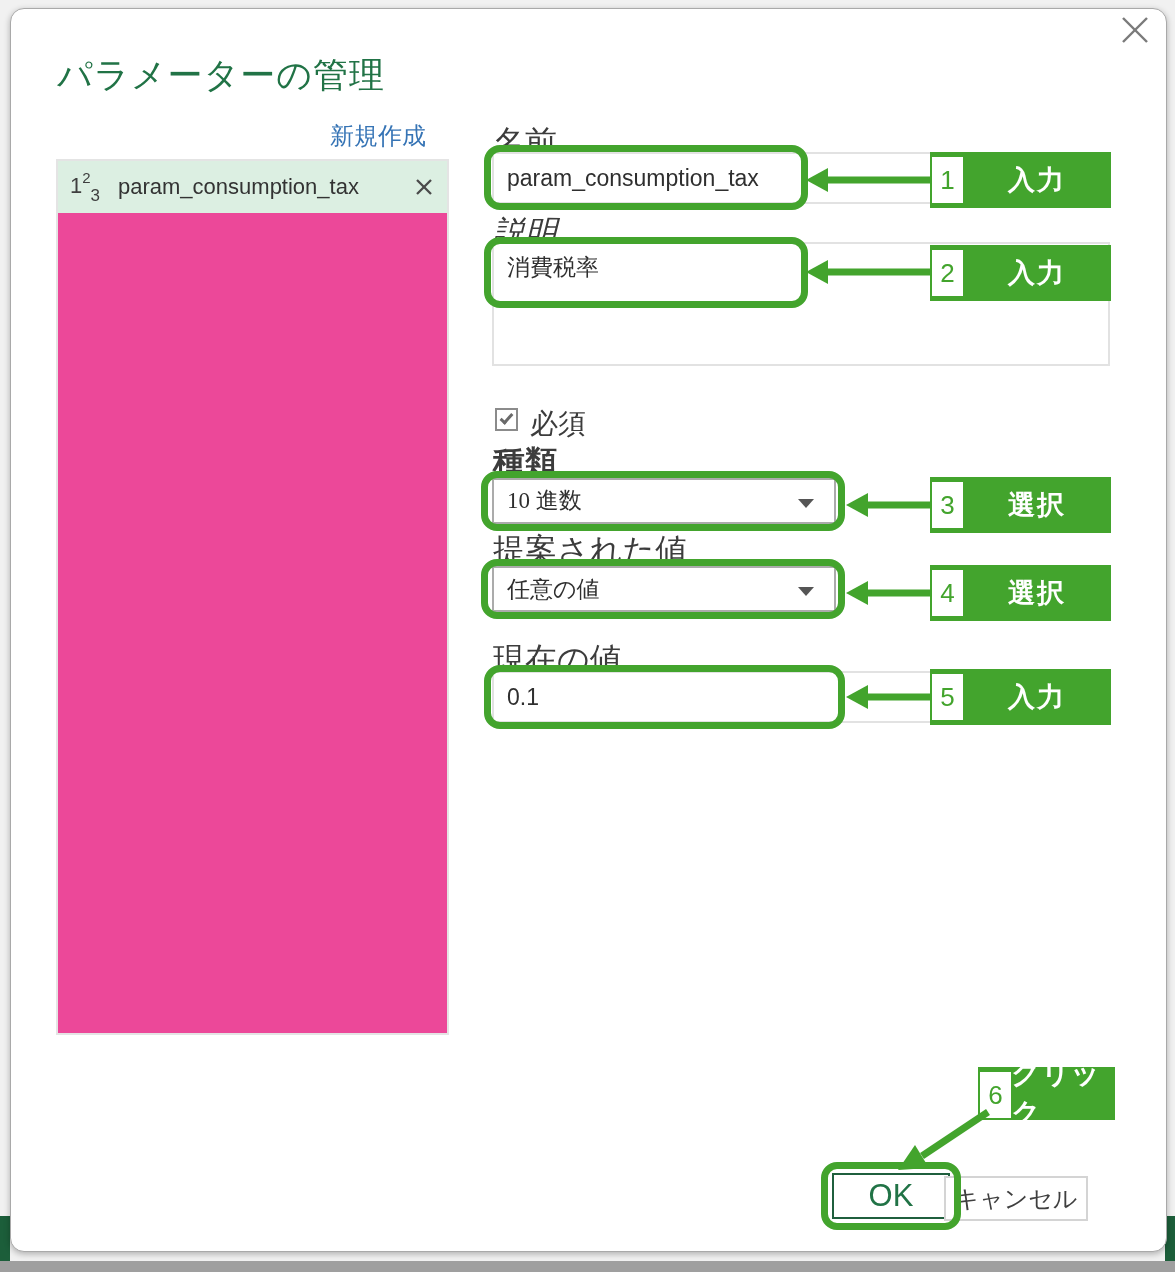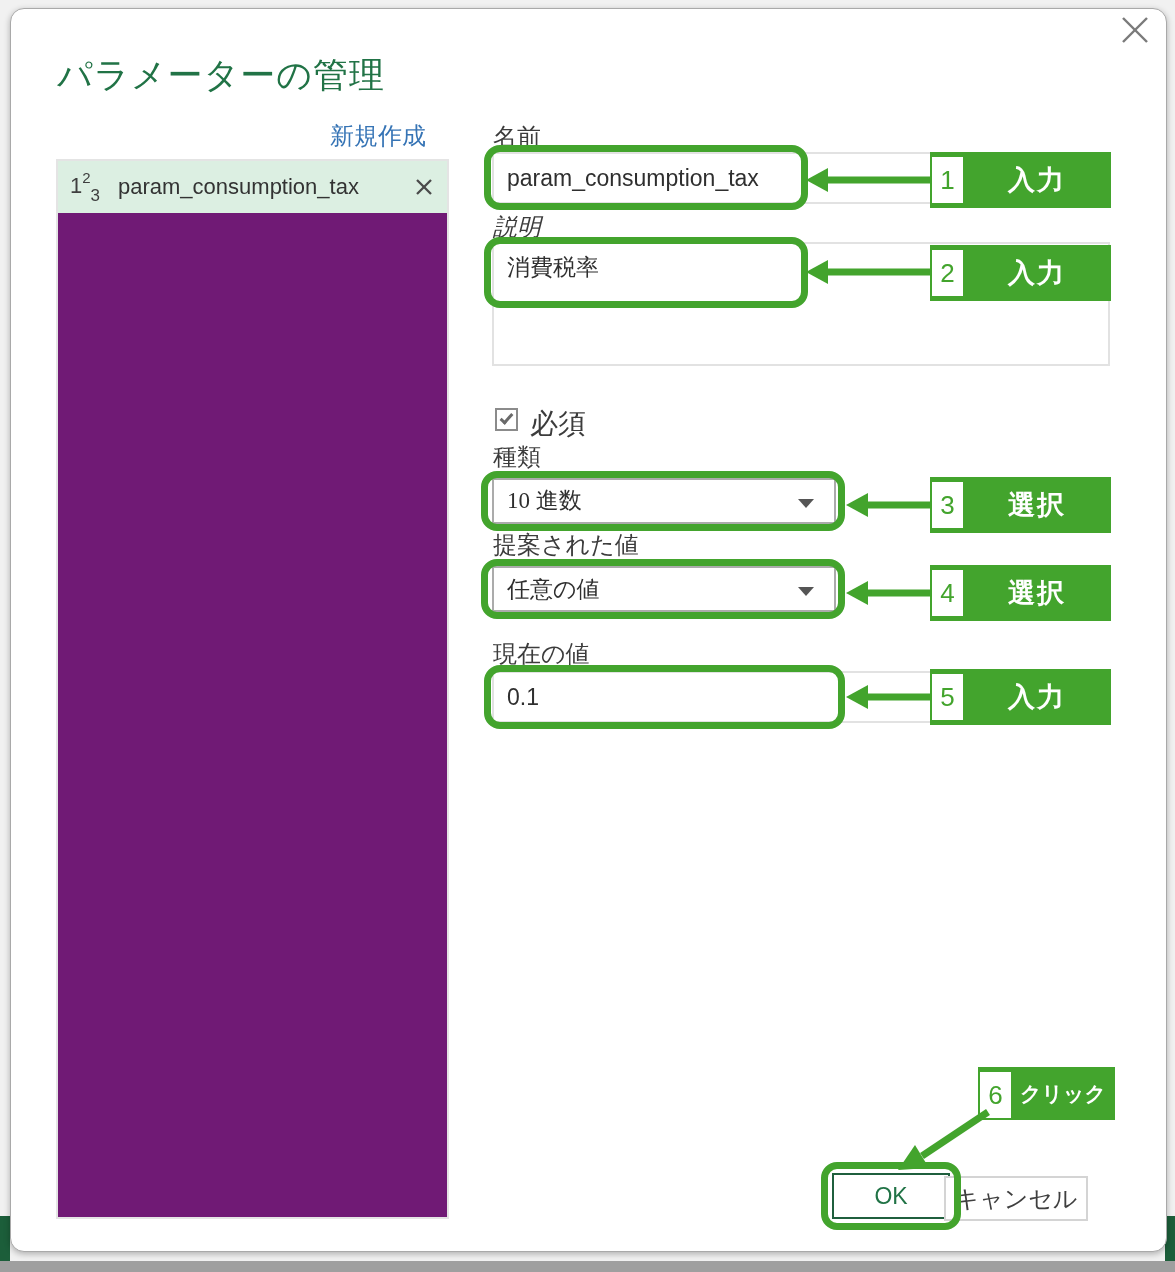--- a/index.html
+++ b/index.html
@@ -19,29 +19,29 @@
 
   .dialog{position:absolute;left:10px;top:8px;width:1157px;height:1244px;background:#ffffff;
     border:1px solid #a9a9a9;border-radius:14px;box-shadow:0 2px 6px rgba(0,0,0,.28);z-index:1;}
 
   .close-btn{position:absolute;left:1118px;top:13px;width:34px;height:34px;cursor:pointer;z-index:3;}
 
   .dlg-title{position:absolute;left:57px;top:52px;font-size:35px;color:var(--title-green);letter-spacing:1px;z-index:2;}
 
   .new-link{position:absolute;left:330px;top:120px;width:118px;text-align:left;font-size:24px;color:var(--link-blue);cursor:pointer;z-index:2;}
 
-  .list-panel{position:absolute;left:56px;top:159px;width:393px;height:1060px;background:#701a75;border:2px solid #e4e4e4;z-index:2;}
+  .list-panel{position:absolute;left:56px;top:159px;width:393px;height:876px;background:#ec4899;border:2px solid #e4e4e4;z-index:2;}
   .list-item{position:absolute;left:0;top:0;width:100%;height:52px;background:var(--list-item-bg);display:flex;align-items:center;cursor:pointer;}
   .type-icon{margin-left:12px;width:44px;color:#3f3f3f;font-size:22px;white-space:nowrap;}
   .type-icon sup{font-size:15px;position:relative;top:-2px;}
   .type-icon sub{font-size:17px;position:relative;top:3px;}
   .list-item-name{flex:1;font-size:22px;color:#333;padding-left:4px;}
   .list-item-x{margin-right:12px;width:22px;height:22px;cursor:pointer;}
 
-  .field-label{position:absolute;left:493px;font-size:24px;color:#3c3c3c;z-index:2;}
+  .field-label{position:absolute;left:493px;font-size:32px;color:#3c3c3c;z-index:2;}
 
   .tf{position:absolute;left:492px;width:618px;background:#fff;border:2px solid #e2e2e2;
     font-size:23px;color:#2f2f2f;padding-left:13px;z-index:2;}
   .tf.single{height:52px;line-height:48px;}
   .tf.area{height:124px;padding-top:8px;}
 
   .dd{position:absolute;left:492px;width:344px;height:46px;background:#fff;border:2px solid #ababab;
     font-size:23px;color:#2f2f2f;padding-left:13px;line-height:42px;cursor:pointer;z-index:2;}
   .dd .caret{position:absolute;right:20px;top:19px;width:0;height:0;
     border-left:8px solid transparent;border-right:8px solid transparent;border-top:9px solid #555;}
@@ -52,27 +52,27 @@
   .chk-label{position:absolute;left:530px;top:405px;font-size:28px;color:#3c3c3c;z-index:2;}
 
   .hl{position:absolute;border:7px solid var(--accent);border-radius:16px;background:transparent;z-index:4;pointer-events:none;}
 
   .callout{position:absolute;width:181px;height:56px;background:var(--accent);z-index:5;}
   .callout .num{position:absolute;left:2px;top:5px;width:31px;height:46px;background:#fff;
     color:var(--accent);font-size:26px;text-align:center;line-height:46px;}
   .callout .txt{position:absolute;left:33px;right:0;top:0;height:100%;display:flex;align-items:center;justify-content:center;
     color:#fff;font-size:27px;font-weight:600;letter-spacing:2px;}
   .callout.wide6{width:137px;height:53px;}
-  .callout.wide6 .txt{font-size:21px;letter-spacing:0;}
+  .callout.wide6 .txt{font-size:29px;letter-spacing:0;}
 
   .arrow-svg{position:absolute;z-index:6;pointer-events:none;}
 
   .btn{position:absolute;background:#fff;text-align:center;cursor:pointer;z-index:2;}
   .btn.ok{left:832px;top:1173px;width:118px;height:46px;border:2px solid #1f5f3d;
-    color:#217346;font-size:23px;line-height:42px;}
+    color:#217346;font-size:31px;line-height:42px;}
   .btn.cancel{left:944px;top:1176px;width:144px;height:45px;border:2px solid #d4d4d4;
     color:#3f3f3f;font-size:24px;line-height:41px;}
 </style>
 </head>
 <body>
 
 <div class="bg-green-left"></div>
 <div class="bg-green-right"></div>
 <div class="bg-strip"></div>
 
@@ -106,21 +106,21 @@
 <div class="tf single" style="top:152px;">param_consumption_tax</div>
 
 <div class="field-label" style="top:211px;font-style:italic;">説明</div>
 <div class="tf area" style="top:242px;">消費税率</div>
 
 <div class="chk">
   <span class="mark"></span>
 </div>
 <div class="chk-label">必須</div>
 
-<div class="field-label" style="top:441px;">種類</div>
+<div class="field-label" style="top:441px;font-weight:bold;">種類</div>
 <div class="dd" style="top:478px;font-family:Liberation Serif, serif;">
   <span>10 進数</span>
   <span class="caret"></span>
 </div>
 
 <div class="field-label" style="top:529px;">提案された値</div>
 <div class="dd" style="top:566px;">
   <span>任意の値</span>
   <span class="caret"></span>
 </div>

